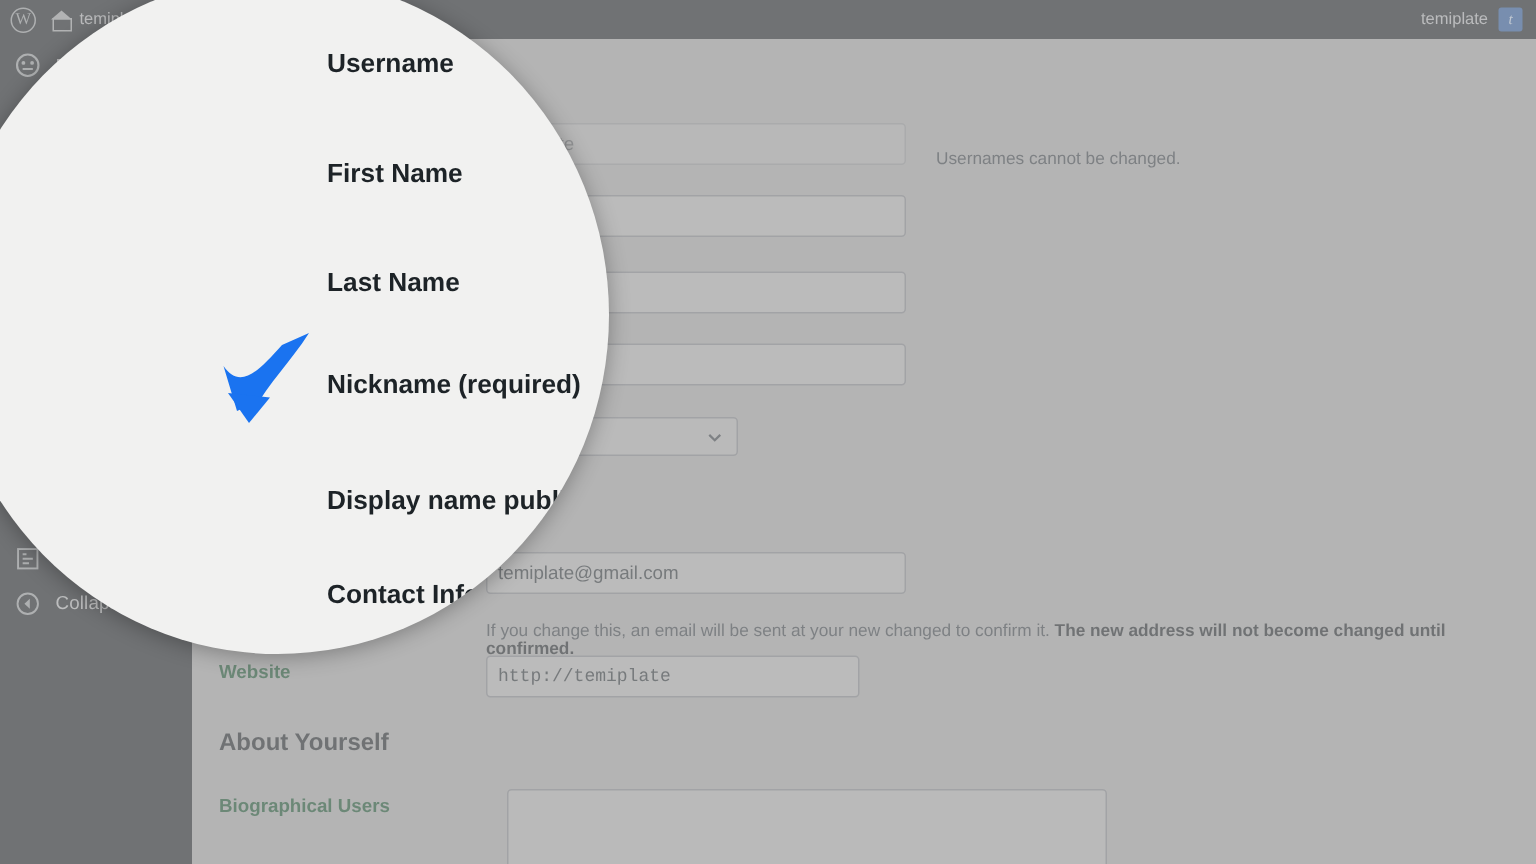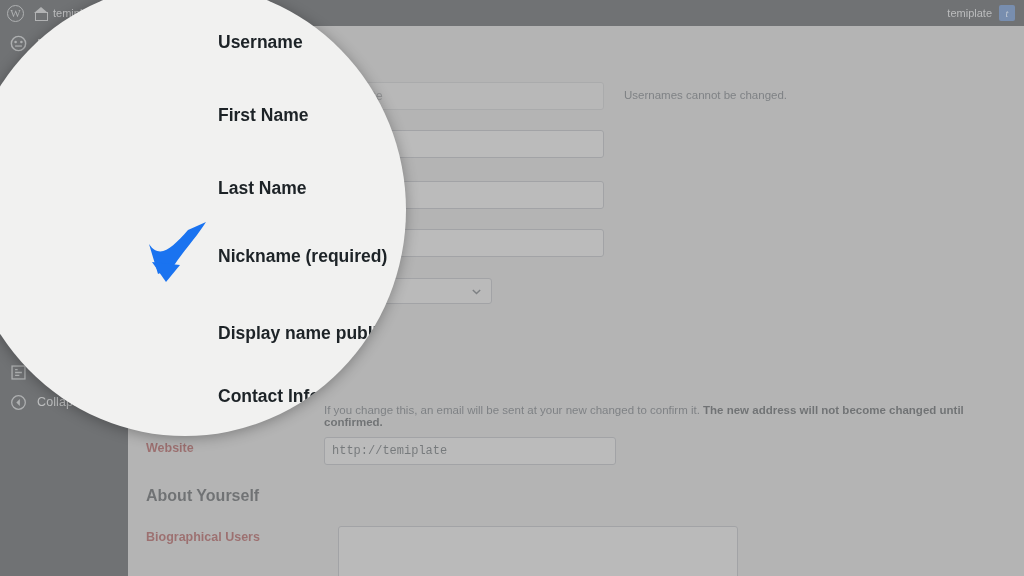--- a/index.html
+++ b/index.html
@@ -62,36 +62,36 @@
     height:22px; padding-left:10px; color:#c9cbcd; font-size:12px;
   }
 
   
   .content{
     position:absolute; top:26px; left:128px; width:896px; height:550px;
     color:#1d2327;
   }
   .form-row{ position:absolute; display:flex; align-items:flex-start; }
   .frow-label{
-    width:178px; font-size:12.5px; font-weight:700; color:#7f1d1d; padding-top:4px;
+    width:178px; font-size:12.5px; font-weight:700; color:#14532d; padding-top:4px;
   }
   .txtinput{
     height:28px; border:1px solid #8c8f94; border-radius:3px;
     background:rgba(255,255,255,.22);
     font-size:12.5px; color:#2c3338; padding:0 7px;
     display:flex; align-items:center;
   }
   .txtinput.mono{ font-family:"Liberation Mono", monospace; font-size:12px; }
   .selinput{
     width:168px; height:26px; border:1px solid #8c8f94; border-radius:3px;
     background:rgba(255,255,255,.18);
     display:flex; align-items:center; justify-content:flex-end; padding-right:9px;
   }
   .chev{ width:11px; height:11px; color:#3c434a; }
-  .hint{ font-size:11.5px; color:#3c434a; }
+  .hint{ font-size:11.5px; color:#3c434a;margin-top:11px; }
   .hint b{ font-weight:700; color:#1d2327; }
   .sect-head{ font-size:16px; font-weight:700; color:#1d2327; }
   .textarea{
     width:400px; height:90px; border:1px solid #8c8f94; border-radius:3px;
     background:rgba(255,255,255,.18);
   }
 
   
   .veil{
     position:absolute; inset:0; background:#b4b4b4; opacity:.55; pointer-events:none;
@@ -267,27 +267,33 @@
       <div class="frow-label">Display name publicly as</div>
       <div class="selinput">
         <svg class="chev" viewBox="0 0 12 12" fill="none" stroke="currentColor" stroke-width="1.6">
           <path d="M2 4.3 6 8.2l4-3.9"></path>
         </svg>
       </div>
     </div>
 
     <div class="sect-head" style="position:absolute; left:18px; top:318px;">Contact Info</div>
 
+    <div class="form-row" style="left:18px; top:342px;">
+      <div class="frow-label">Email (required)</div>
+      <div class="txtinput" style="width:280px;">
+        <span>temiplate@gmail.com</span>
+      </div>
+    </div>
     <div class="hint" style="position:absolute; left:196px; top:378px;">
       <span>If you change this, an email will be sent at your new changed to confirm it. </span><b>The new address will not become changed until confirmed.</b>
     </div>
 
     <div class="form-row" style="left:18px; top:411px;">
       <div class="frow-label">Website</div>
-      <div class="txtinput mono" style="width:292px;">
+      <div class="txtinput mono" style="width:249px;">
         <span>http://temiplate</span>
       </div>
     </div>
 
     <div class="sect-head" style="position:absolute; left:18px; top:461px;">About Yourself</div>
 
     <div class="form-row" style="left:18px; top:500px;">
       <div class="frow-label">Biographical Users</div>
       <div class="textarea" style="margin-left:14px;"></div>
     </div>

